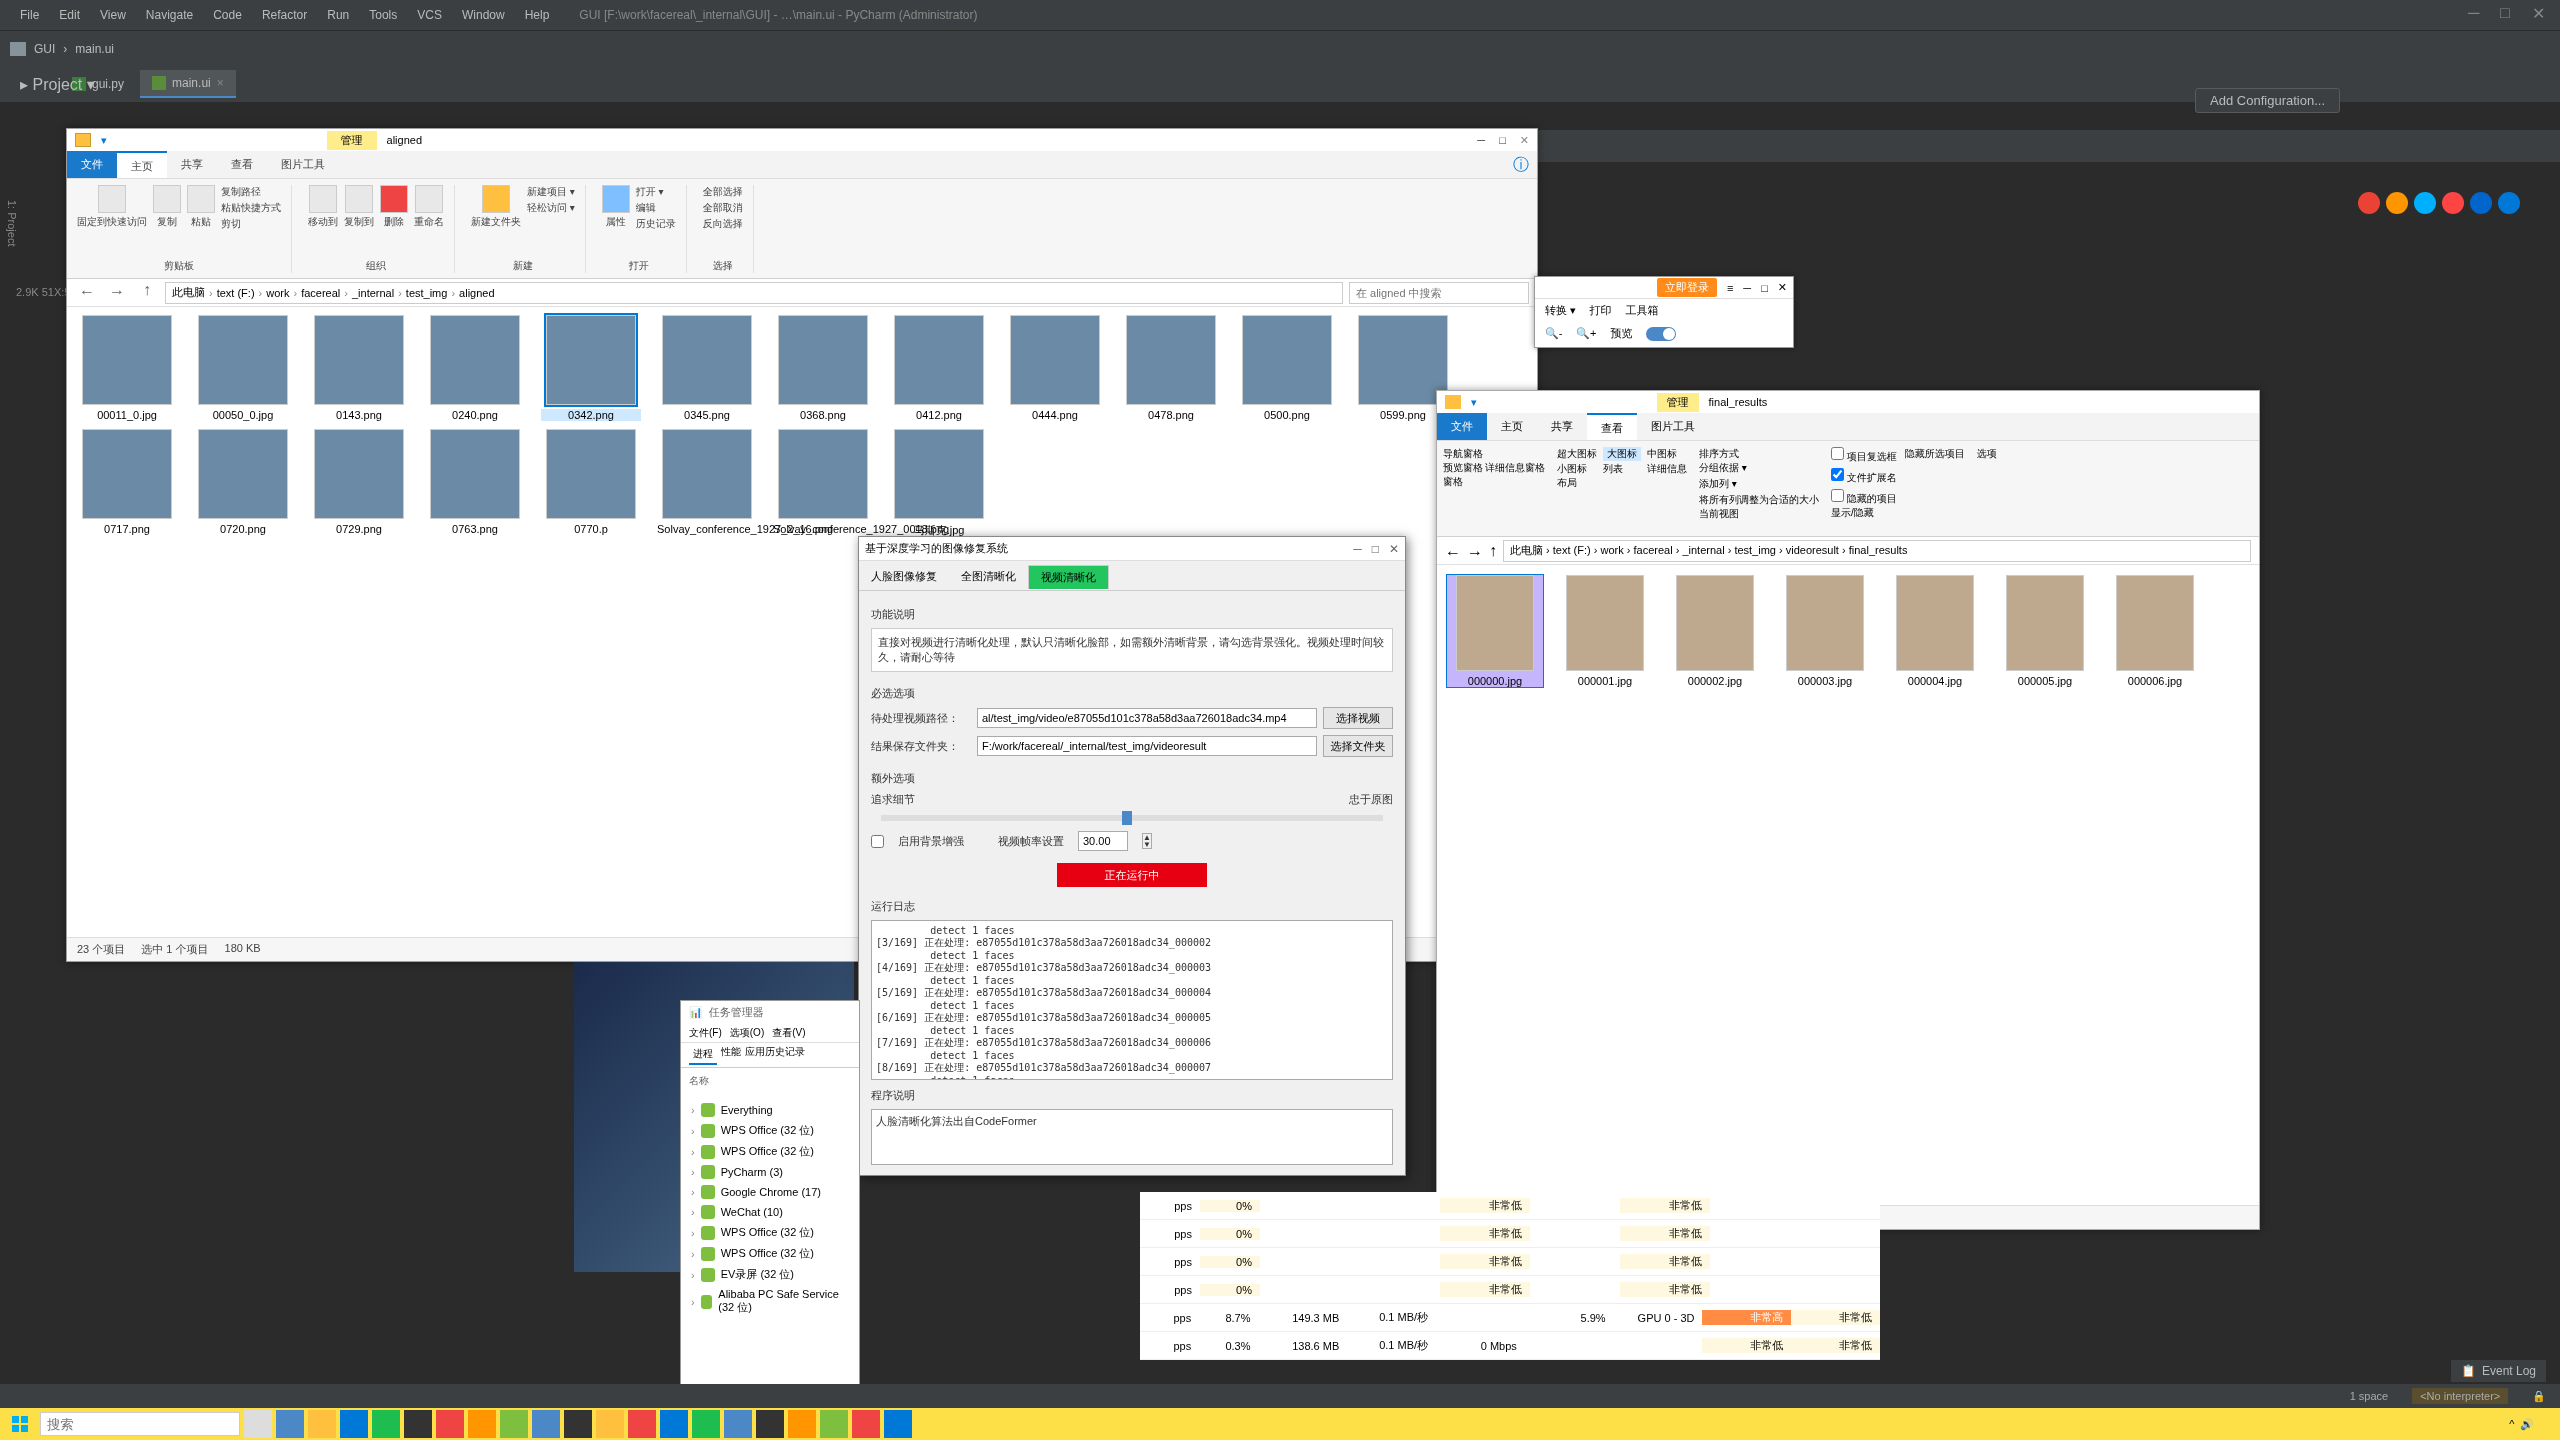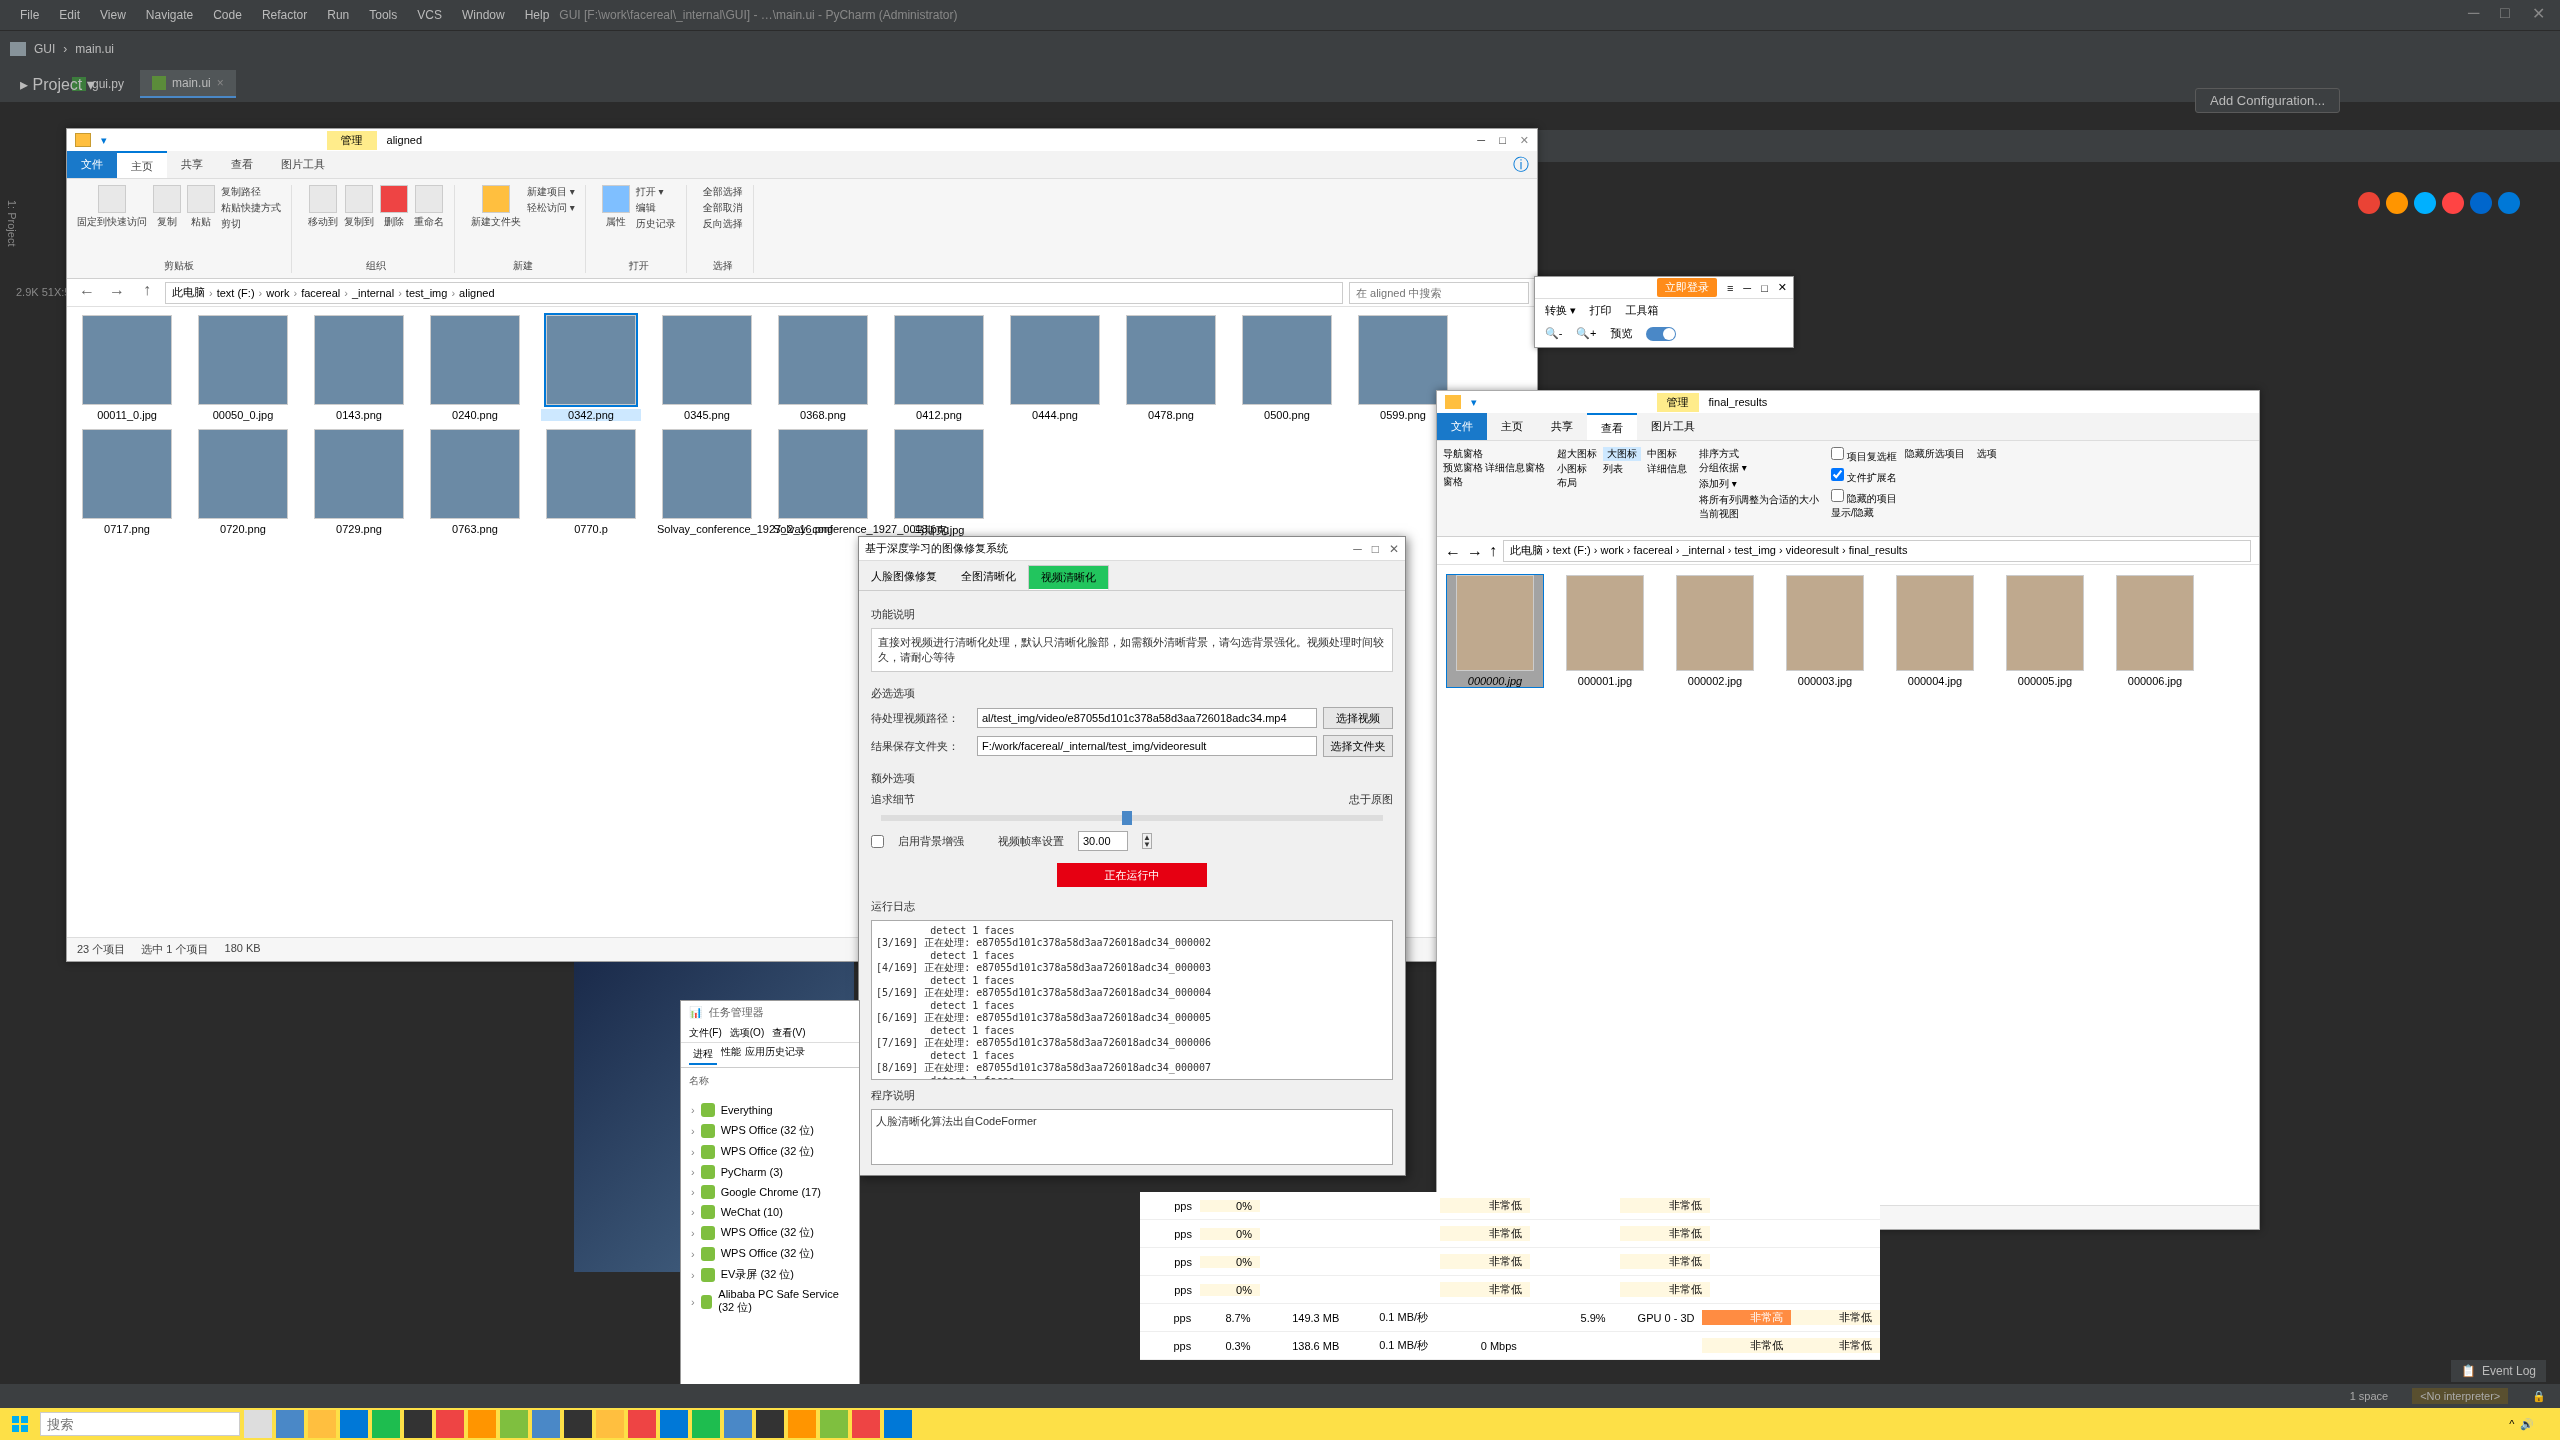--- a/index.html
+++ b/index.html
@@ -1,21 +1,21 @@
 <!DOCTYPE html>
 <html><head>
 <meta charset="utf-8">
 <style>
 * { margin: 0; padding: 0; box-sizing: border-box; font-family: "Segoe UI", Arial, sans-serif; }
 body { width: 2560px; height: 1440px; background: #2b2b2b; overflow: hidden; position: relative; transform-origin: 0 0; }
 
 
 .ide-menubar { height: 30px; background: #3c3f41; color: #bbbbbb; display: flex; align-items: center; padding: 0 10px; font-size: 12px; }
 .ide-menubar .menu-item { padding: 0 10px; cursor: pointer; }
-.ide-menubar .title { color: #888; }
+.ide-menubar .title { margin-left: 20px; color: #888; }
 .ide-toolbar { height: 36px; background: #3c3f41; display: flex; align-items: center; padding: 0 10px; gap: 8px; border-top: 1px solid #2b2b2b; }
 .ide-toolbar .folder-icon { width: 16px; height: 14px; background: #87939a; }
 .ide-toolbar .crumb { color: #bbbbbb; font-size: 12px; }
 .ide-tabs { height: 36px; background: #3c3f41; display: flex; align-items: center; gap: 4px; padding-left: 60px; }
 .ide-tab { display: flex; align-items: center; gap: 6px; padding: 6px 12px; color: #bbbbbb; font-size: 12px; }
 .ide-tab.active { background: #515658; border-bottom: 2px solid #4a88c7; }
 .ide-top-right { position: absolute; top: 4px; right: 8px; display: flex; gap: 12px; align-items: center; }
 .ide-top-right .btn { width: 20px; height: 20px; color: #888; }
 .add-config { position: absolute; top: 88px; right: 220px; }
 .add-config-box { border: 1px solid #5a5a5a; background: #3c3f41; color: #bbbbbb; padding: 4px 14px; font-size: 13px; border-radius: 3px; }
@@ -82,21 +82,21 @@
 .explorer2 .tabbar .highlight { background: #ffec8b; padding: 2px 10px; }
 .explorer2 .ribbon { height: 28px; background: #f3f3f3; display: flex; border-bottom: 1px solid #ddd; }
 .explorer2 .ribbon .rt { padding: 6px 14px; font-size: 11px; }
 .explorer2 .ribbon .rt.active { background: #fff; border-top: 2px solid #0078d7; }
 .explorer2 .toolbar-row { height: 96px; background: #f6f6f6; border-bottom: 1px solid #d0d0d0; display: flex; padding: 6px; gap: 12px; font-size: 10px; }
 .explorer2 .addressbar { height: 28px; display: flex; align-items: center; gap: 6px; padding: 0 8px; border-bottom: 1px solid #e0e0e0; }
 .explorer2 .path { flex: 1; border: 1px solid #ccc; height: 22px; padding: 2px 6px; font-size: 11px; }
 .explorer2 .content { padding: 10px; display: flex; flex-wrap: wrap; gap: 10px 14px; }
 .explorer2 .thumb { width: 96px; text-align: center; font-size: 11px; }
 .explorer2 .thumb .img { width: 78px; height: 96px; background: #bfa98e; margin: 0 auto 4px; border: 1px solid #ccc; }
-.explorer2 .thumb.selected { outline: 1px solid #0078d7; background: #a3a3a3; font-style: italic; }
+.explorer2 .thumb.selected { outline: 1px solid #0078d7; background: #c4b5fd; }
 .explorer2 .statusbar { position: absolute; bottom: 0; left: 0; right: 0; height: 24px; background: #f6f6f6; border-top: 1px solid #ddd; font-size: 11px; padding: 4px 10px; }
 
 
 .preview-win { position: absolute; top: 276px; left: 1534px; width: 260px; height: 72px; background: #fff; border: 1px solid #999; box-shadow: 0 0 6px rgba(0,0,0,.4); font-size: 11px; }
 .preview-win .tb { height: 22px; display: flex; justify-content: flex-end; align-items: center; gap: 10px; padding: 0 6px; border-bottom: 1px solid #ddd; }
 .preview-win .row { display: flex; gap: 14px; padding: 4px 10px; align-items: center; }
 .preview-win .pill { background: #ff8c1a; color: #fff; padding: 2px 8px; border-radius: 2px; }
 .preview-win .toggle { width: 30px; height: 14px; background: #4a88c7; border-radius: 7px; position: relative; }
 .preview-win .toggle::after { content:''; width: 12px; height: 12px; background: #fff; border-radius: 50%; position: absolute; right: 1px; top: 1px; }
 

